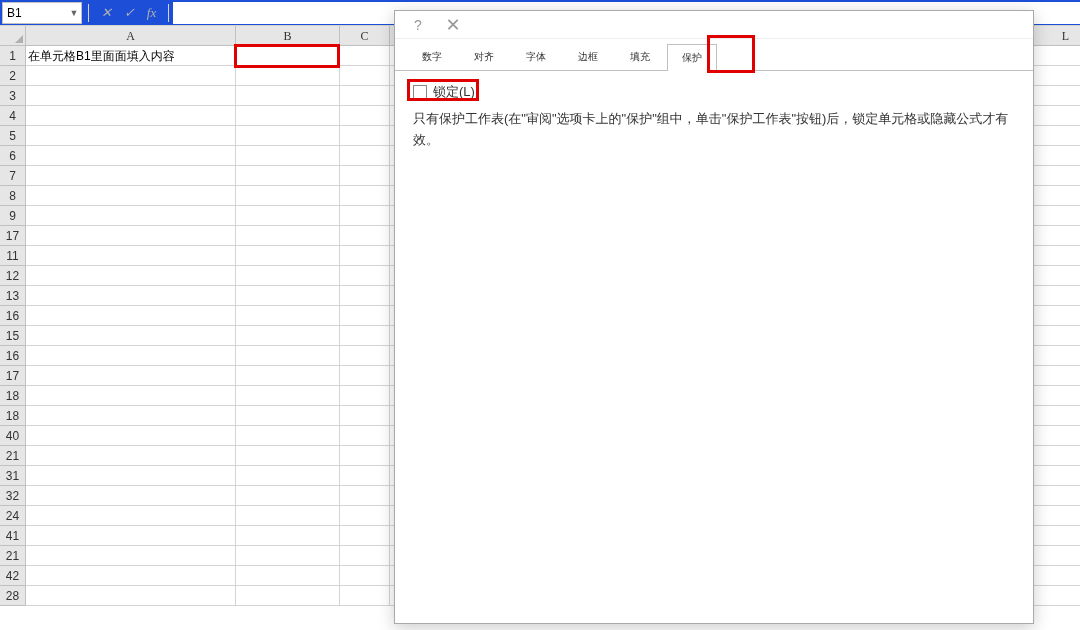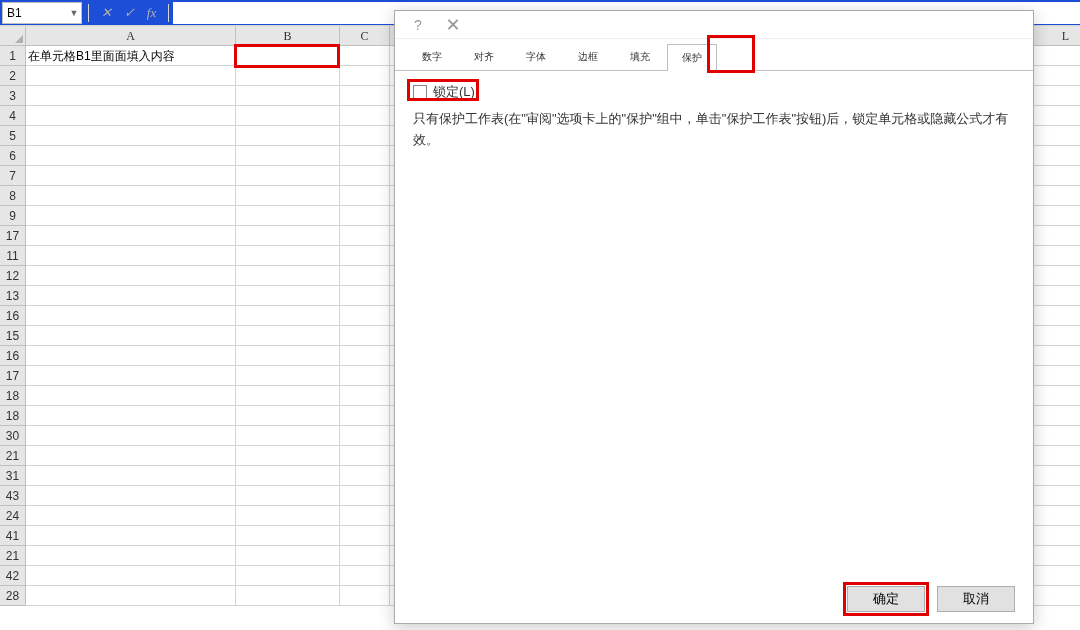--- a/index.html
+++ b/index.html
@@ -451,21 +451,21 @@
         </div>
       <div class="row">
           <div class="row-h">18</div>
           <div class="cell" style="width:210px"></div>
           <div class="cell" style="width:104px"></div>
           <div class="cell narrow"></div>
           <div class="cell" style="width:646px;border-right:none"></div>
           <div class="cell" style="width:60px"></div>
         </div>
       <div class="row">
-          <div class="row-h">30</div>
+          <div class="row-h">40</div>
           <div class="cell" style="width:210px"></div>
           <div class="cell" style="width:104px"></div>
           <div class="cell narrow"></div>
           <div class="cell" style="width:646px;border-right:none"></div>
           <div class="cell" style="width:60px"></div>
         </div>
       <div class="row">
           <div class="row-h">21</div>
           <div class="cell" style="width:210px"></div>
           <div class="cell" style="width:104px"></div>
@@ -475,21 +475,21 @@
         </div>
       <div class="row">
           <div class="row-h">31</div>
           <div class="cell" style="width:210px"></div>
           <div class="cell" style="width:104px"></div>
           <div class="cell narrow"></div>
           <div class="cell" style="width:646px;border-right:none"></div>
           <div class="cell" style="width:60px"></div>
         </div>
       <div class="row">
-          <div class="row-h">43</div>
+          <div class="row-h">32</div>
           <div class="cell" style="width:210px"></div>
           <div class="cell" style="width:104px"></div>
           <div class="cell narrow"></div>
           <div class="cell" style="width:646px;border-right:none"></div>
           <div class="cell" style="width:60px"></div>
         </div>
       <div class="row">
           <div class="row-h">24</div>
           <div class="cell" style="width:210px"></div>
           <div class="cell" style="width:104px"></div>
@@ -550,18 +550,13 @@
     <div class="highlight-tab" style="left:312px; top:-4px; width:48px; height:38px;"></div>
   </div>
   <div class="dlg-body">
     <label class="chk">
       <span class="chk-box"></span>
       <span>锁定(L)</span>
     </label>
     <div class="note">只有保护工作表(在"审阅"选项卡上的"保护"组中，单击"保护工作表"按钮)后，锁定单元格或隐藏公式才有效。</div>
     <div class="highlight-lock" style="left:12px; top:8px; width:72px; height:22px;"></div>
   </div>
-  <div class="dlg-footer">
-    <button class="btn">确定</button>
-    <button class="btn">取消</button>
-    <div class="highlight-ok" style="right:104px; bottom:7px; width:86px; height:34px;"></div>
-  </div>
 </div>
 
 </body></html>

